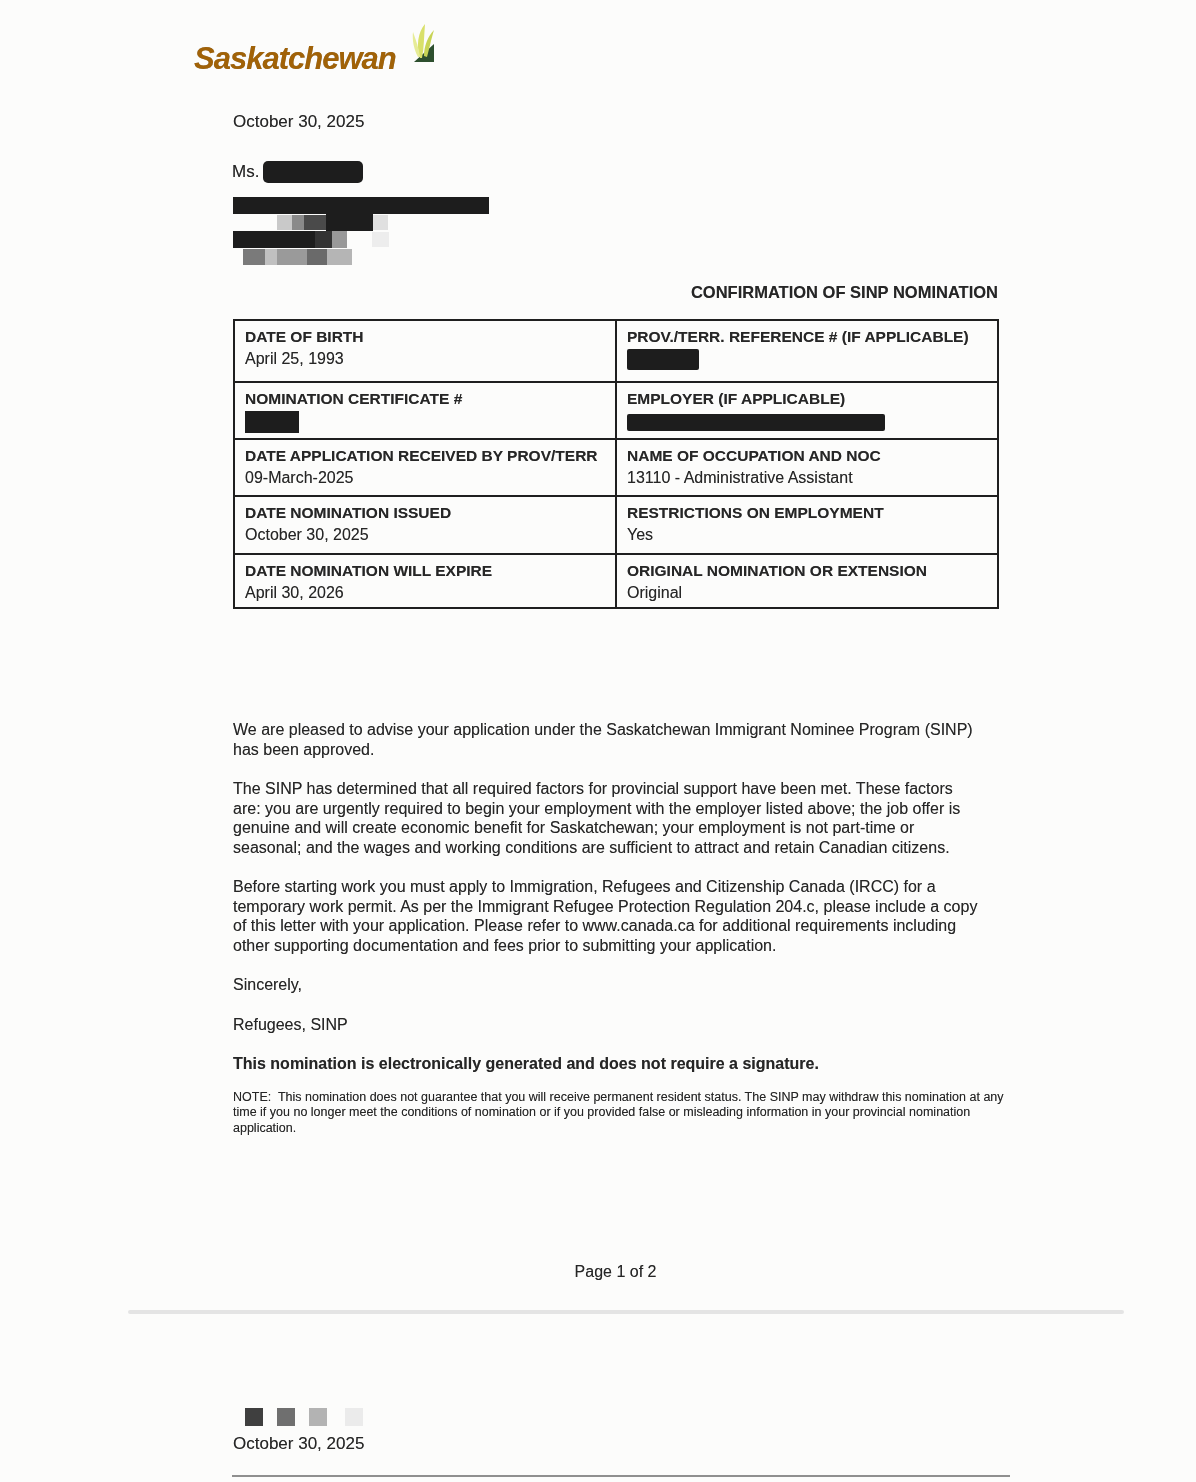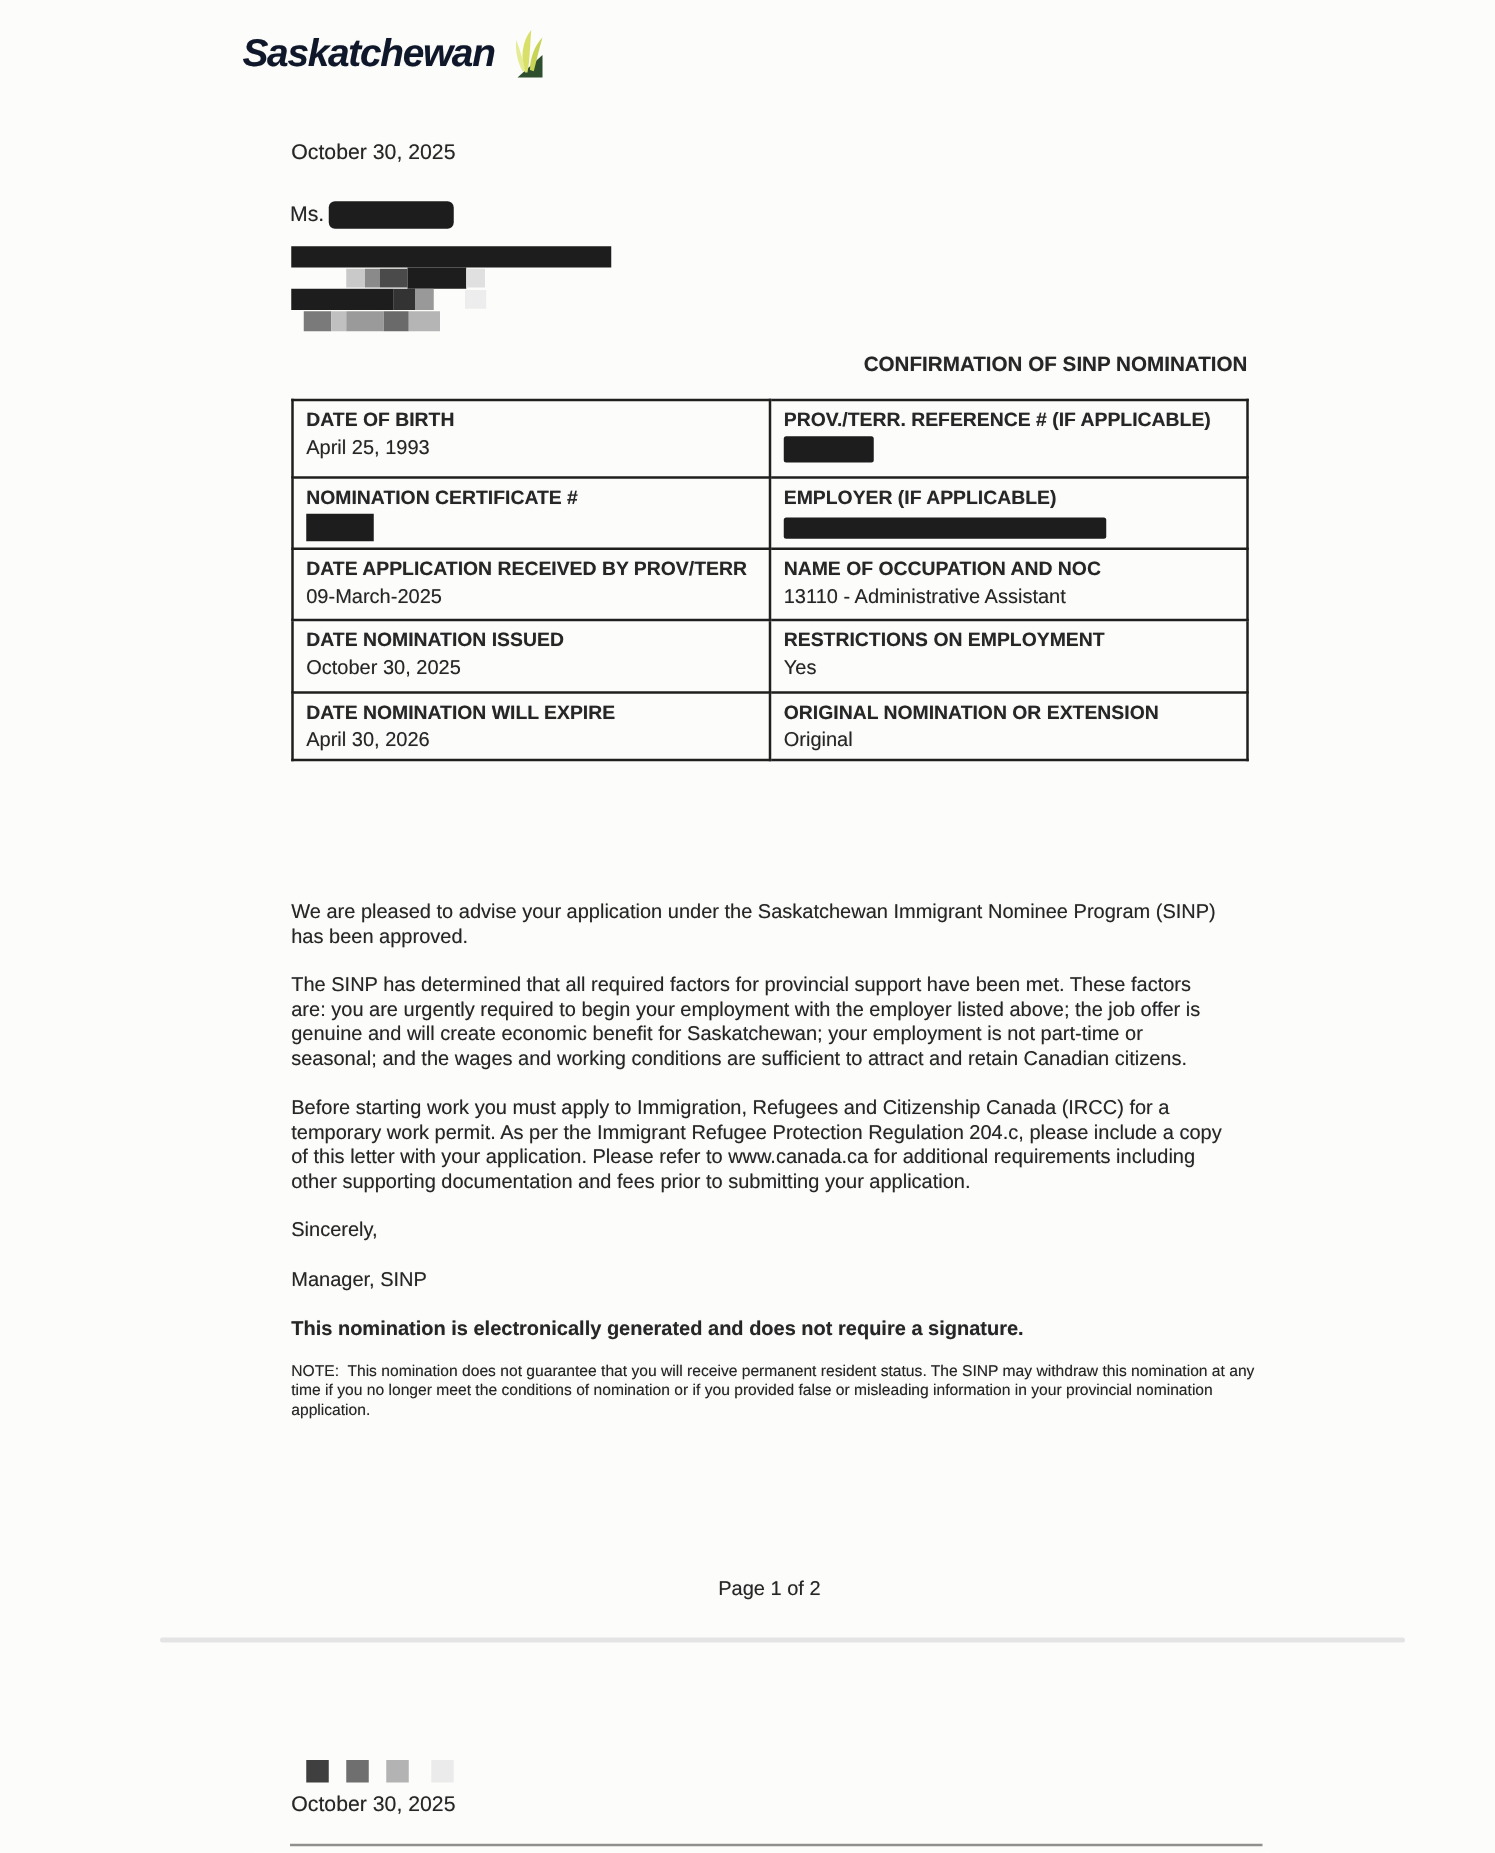--- a/index.html
+++ b/index.html
@@ -11,21 +11,21 @@
     font-family: "Liberation Sans", sans-serif;
     color: #262626;
     overflow: hidden;
     text-shadow: 0 0 0.6px rgba(45,45,45,0.45);
   }
 
   
   .logo { position: absolute; left: 194px; top: 26px; display: flex; align-items: flex-start; }
   .logo-text {
     font-size: 31px; font-style: italic; font-weight: 700;
-    color: #0f172a; letter-spacing: -1px; line-height: 34px;
+    color: #a16207; letter-spacing: -1px; line-height: 34px; margin-top: 16px;
   }
   .logo-icon { margin-left: 2px; margin-top: -4px; }
 
   
   .header-date { position: absolute; left: 233px; top: 112px; font-size: 17px; }
 
   
   .address-block { position: absolute; left: 228px; top: 158px; width: 300px; height: 112px; }
   .address-block .ms { position: absolute; left: 4px; top: 4px; font-size: 17px; }
   .px { position: absolute; }
@@ -173,21 +173,21 @@
         </td>
       </tr>
     </tbody>
   </table>
 
   <div class="body-block">
     <p>We are pleased to advise your application under the Saskatchewan Immigrant Nominee Program (SINP) has been approved.</p>
     <p>The SINP has determined that all required factors for provincial support have been met. These factors are: you are urgently required to begin your employment with the employer listed above; the job offer is genuine and will create economic benefit for Saskatchewan; your employment is not part-time or seasonal; and the wages and working conditions are sufficient to attract and retain Canadian citizens.</p>
     <p>Before starting work you must apply to Immigration, Refugees and Citizenship Canada (IRCC) for a temporary work permit. As per the Immigrant Refugee Protection Regulation 204.c, please include a copy of this letter with your application. Please refer to www.canada.ca for additional requirements including other supporting documentation and fees prior to submitting your application.</p>
     <p>Sincerely,</p>
-    <p>Manager, SINP</p>
+    <p>Refugees, SINP</p>
     <p class="sig-note">This nomination is electronically generated and does not require a signature.</p>
     <p class="footnote">NOTE:&nbsp; This nomination does not guarantee that you will receive permanent resident status. The SINP may withdraw this nomination at any time if you no longer meet the conditions of nomination or if you provided false or misleading information in your provincial nomination application.</p>
   </div>
 
   <div class="page-indicator">Page 1 of 2</div>
 
   <div class="page-break"></div>
 
   <div class="px" style="left:245px; top:1408px; width:18px; height:18px; background:#3f3f3f;"></div>
   <div class="px" style="left:277px; top:1408px; width:18px; height:18px; background:#6f6f6f;"></div>

